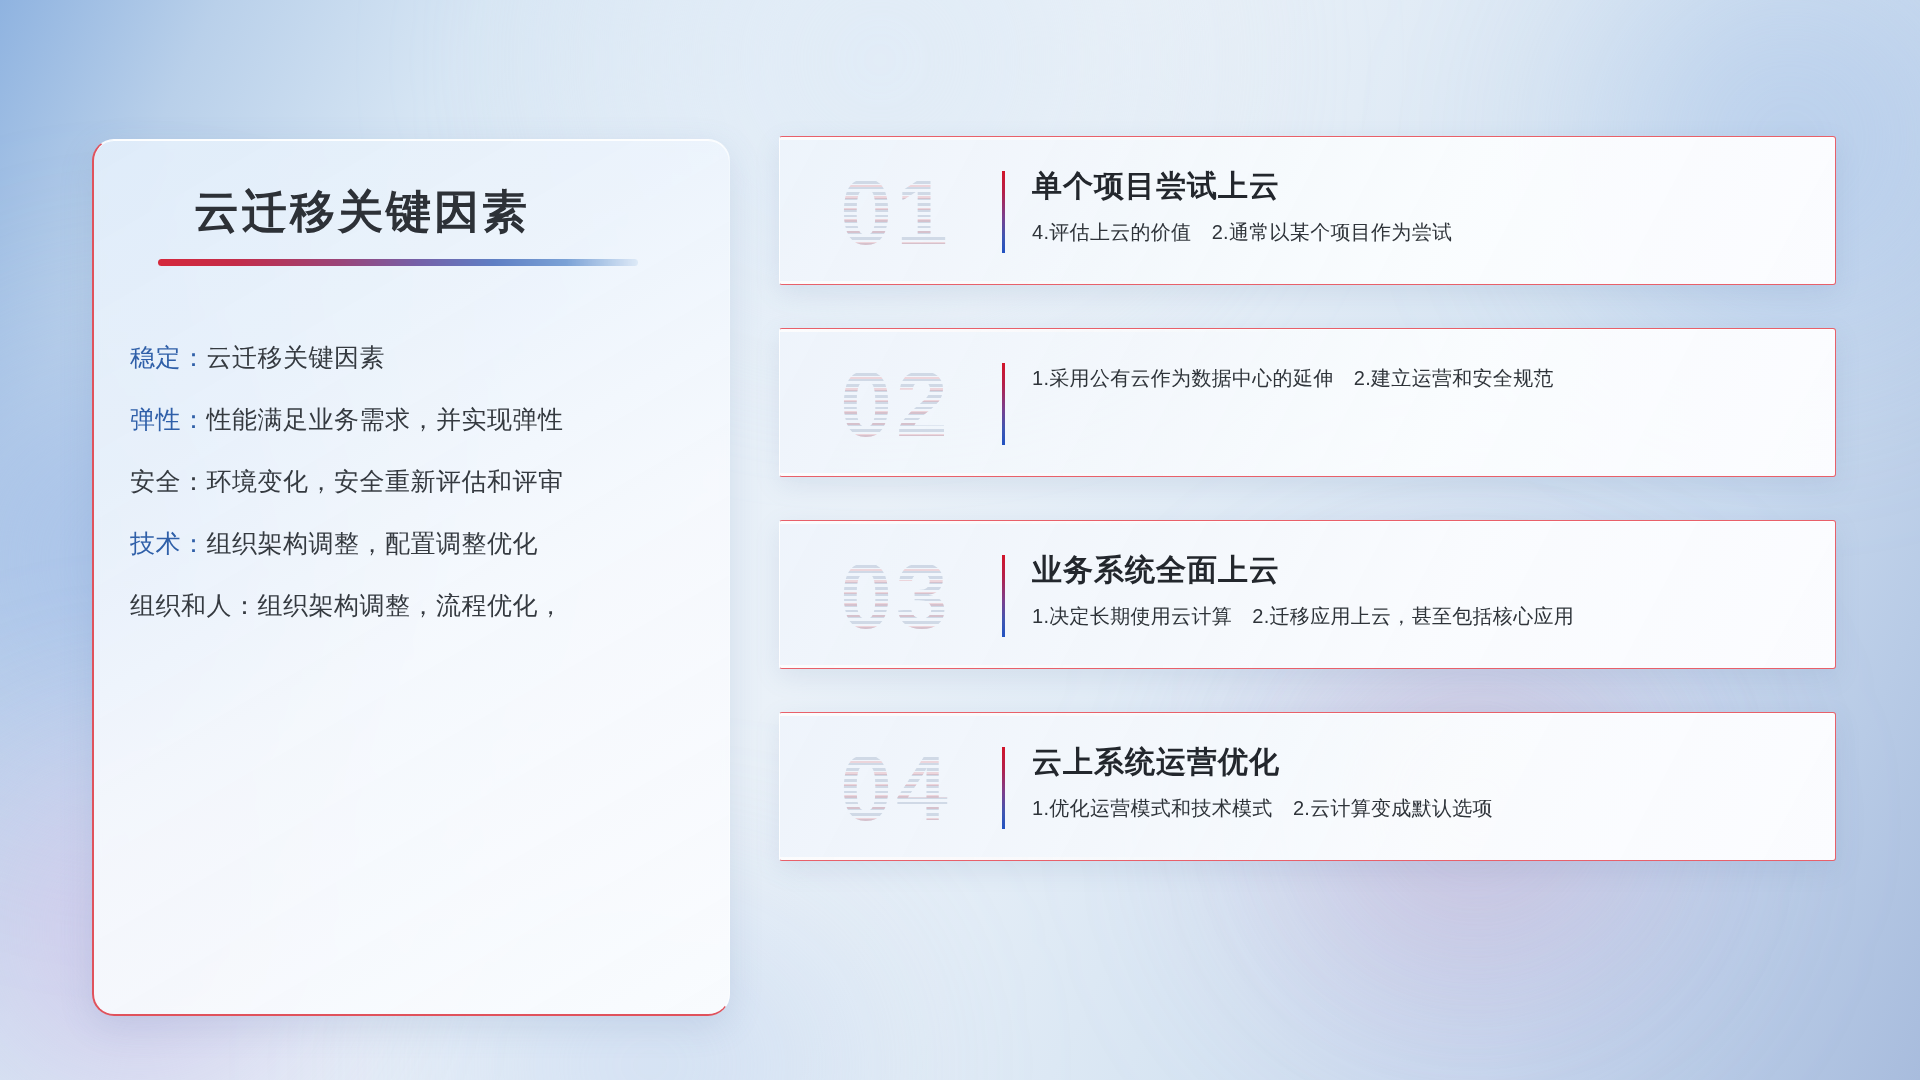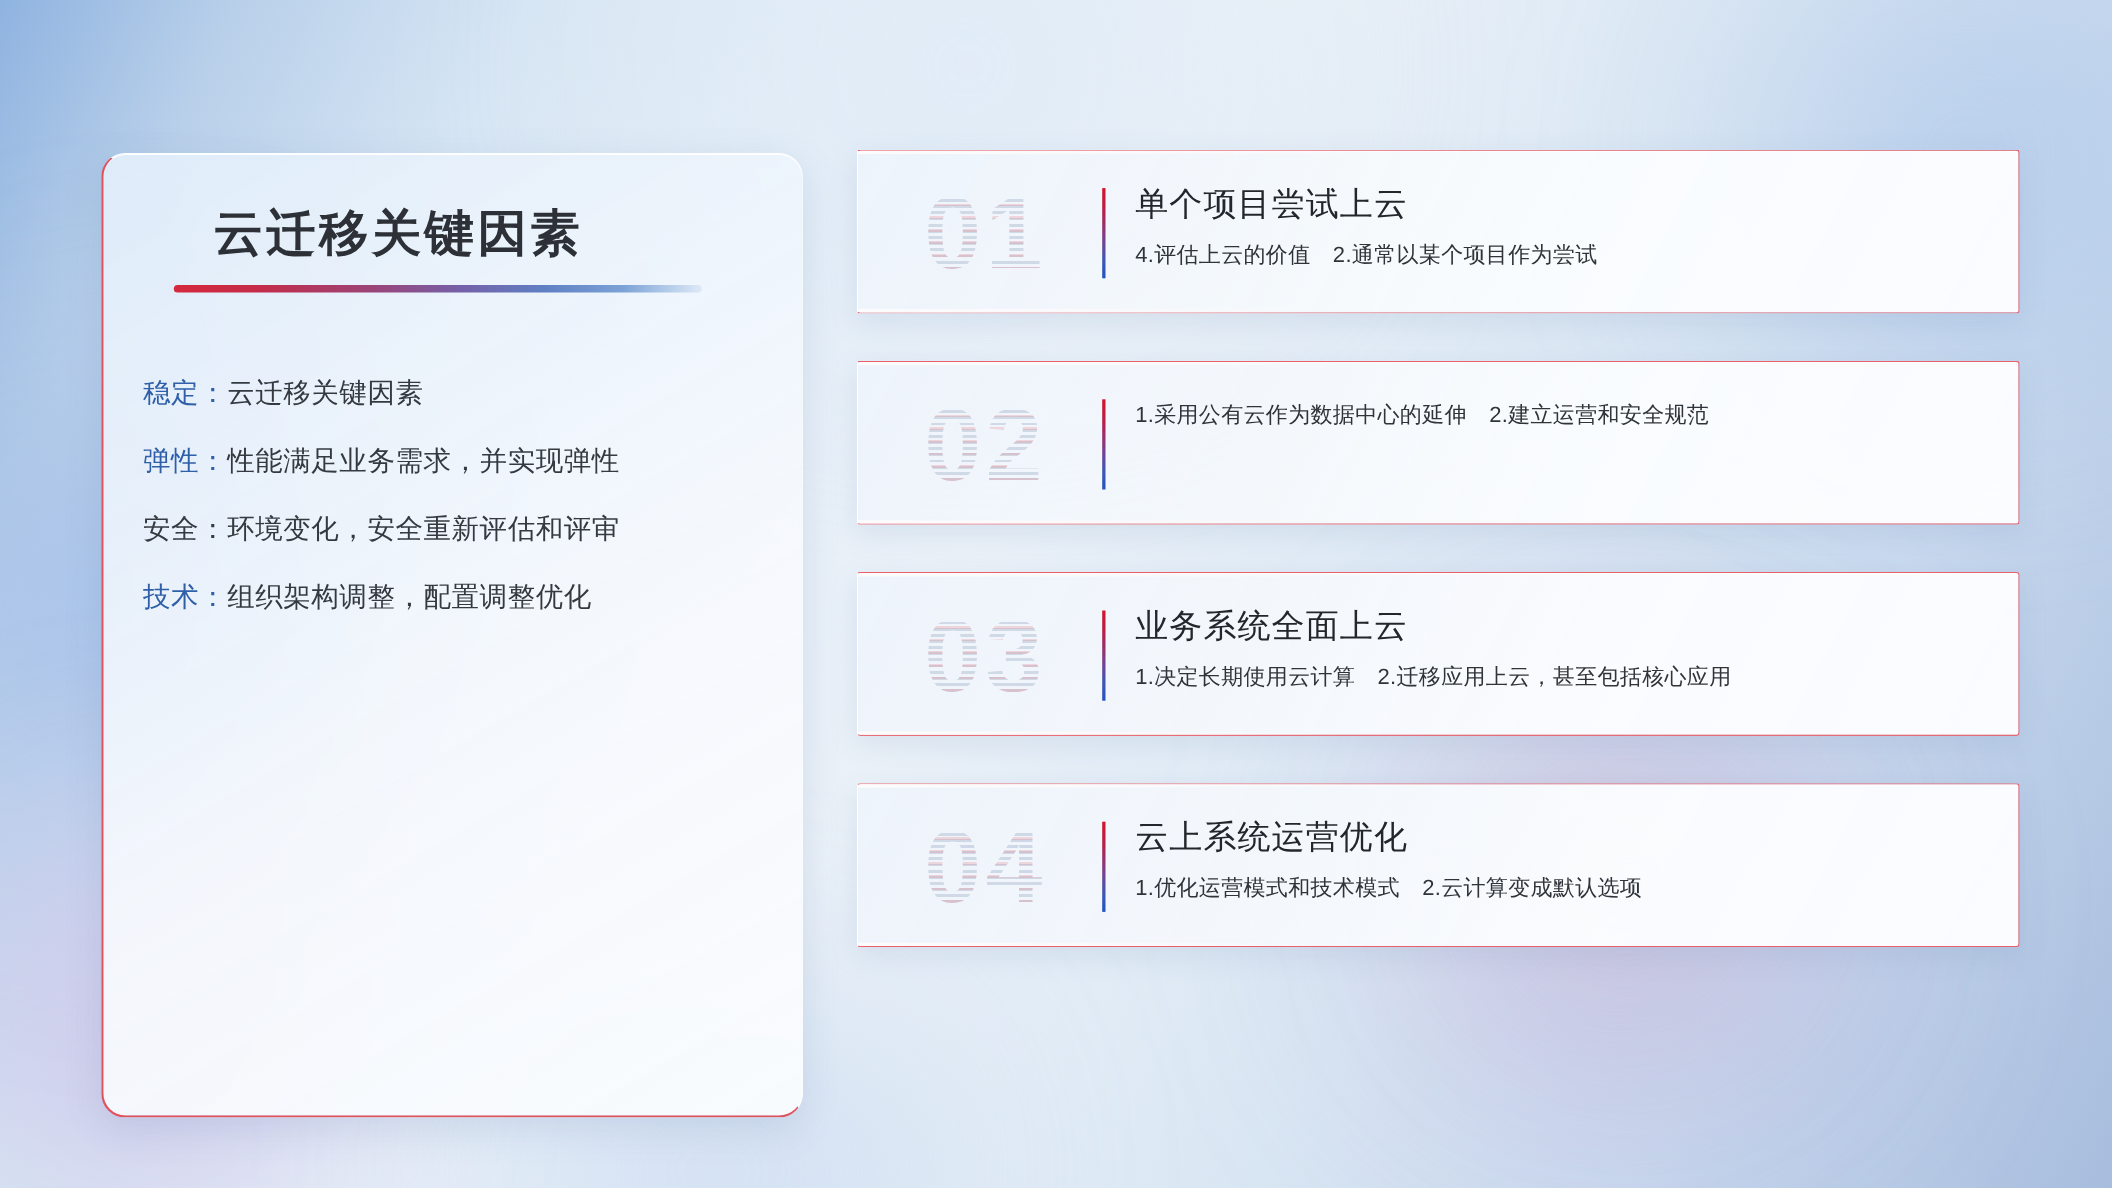--- a/index.html
+++ b/index.html
@@ -191,21 +191,21 @@
     left: 222px; top: 34px;
     width: 3px; height: 82px;
     background: linear-gradient(180deg,
         #d2142a 0%, #b51f49 26%, #7a3f8e 56%, #3f56b2 80%, #2152c2 100%);
   }
 
   .card-body { position: absolute; left: 252px; top: 26px; right: 24px; }
 
   .card-title {
     font-size: 30px;
-    font-weight: normal;
+    font-weight: bold;
     color: #23272d;
     letter-spacing: 1px;
     line-height: 46px;
     white-space: nowrap;
   }
   .card-desc {
     margin-top: 8px;
     font-size: 20px;
     color: #2f343a;
     letter-spacing: .3px;
@@ -236,20 +236,23 @@
       </div>
       <div class="factor-line">
         <span class="factor-label blue">弹性：</span><span class="factor-text">性能满足业务需求，并实现弹性</span>
       </div>
       <div class="factor-line">
         <span class="factor-label dark">安全：</span><span class="factor-text">环境变化，安全重新评估和评审</span>
       </div>
       <div class="factor-line">
         <span class="factor-label blue">技术：</span><span class="factor-text">组织架构调整，配置调整优化</span>
       </div>
+      <div class="factor-line">
+        <span class="factor-label dark">组织和人：</span><span class="factor-text">组织架构调整，流程优化，</span>
+      </div>
     </div>
   </section>
 
   <section id="cards">
 
     <article class="step-card">
       <div class="card-number">01</div>
       <div class="card-number-tint">01</div>
       <div class="card-divider"></div>
       <div class="card-body">

